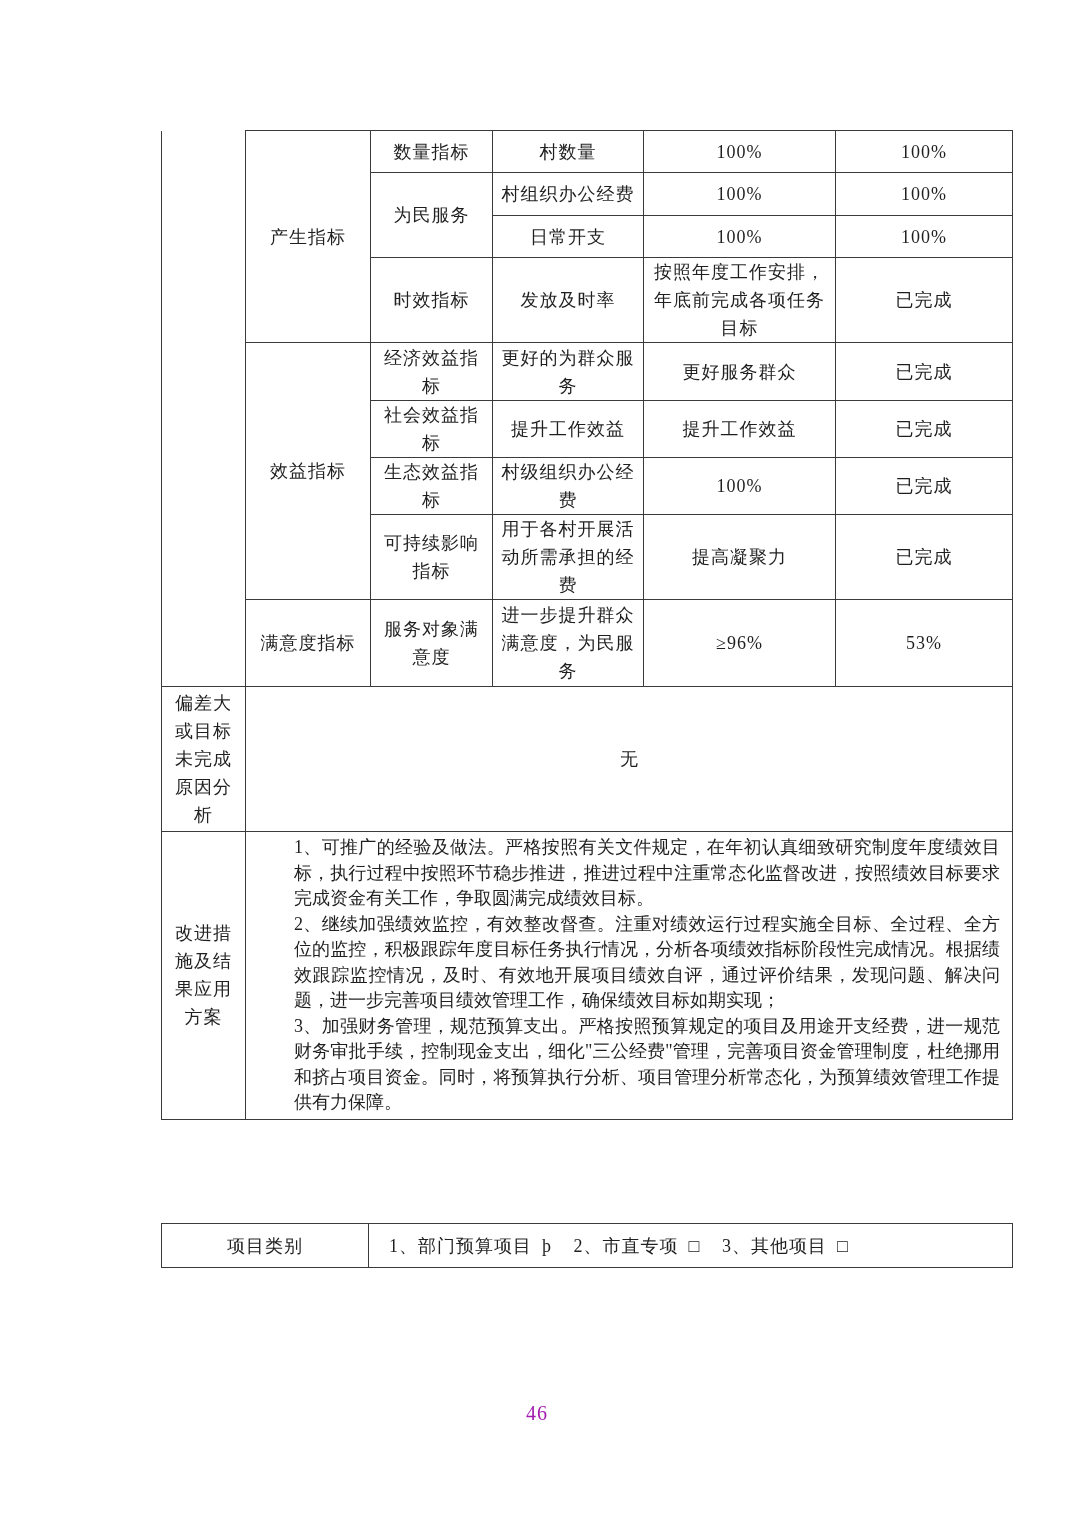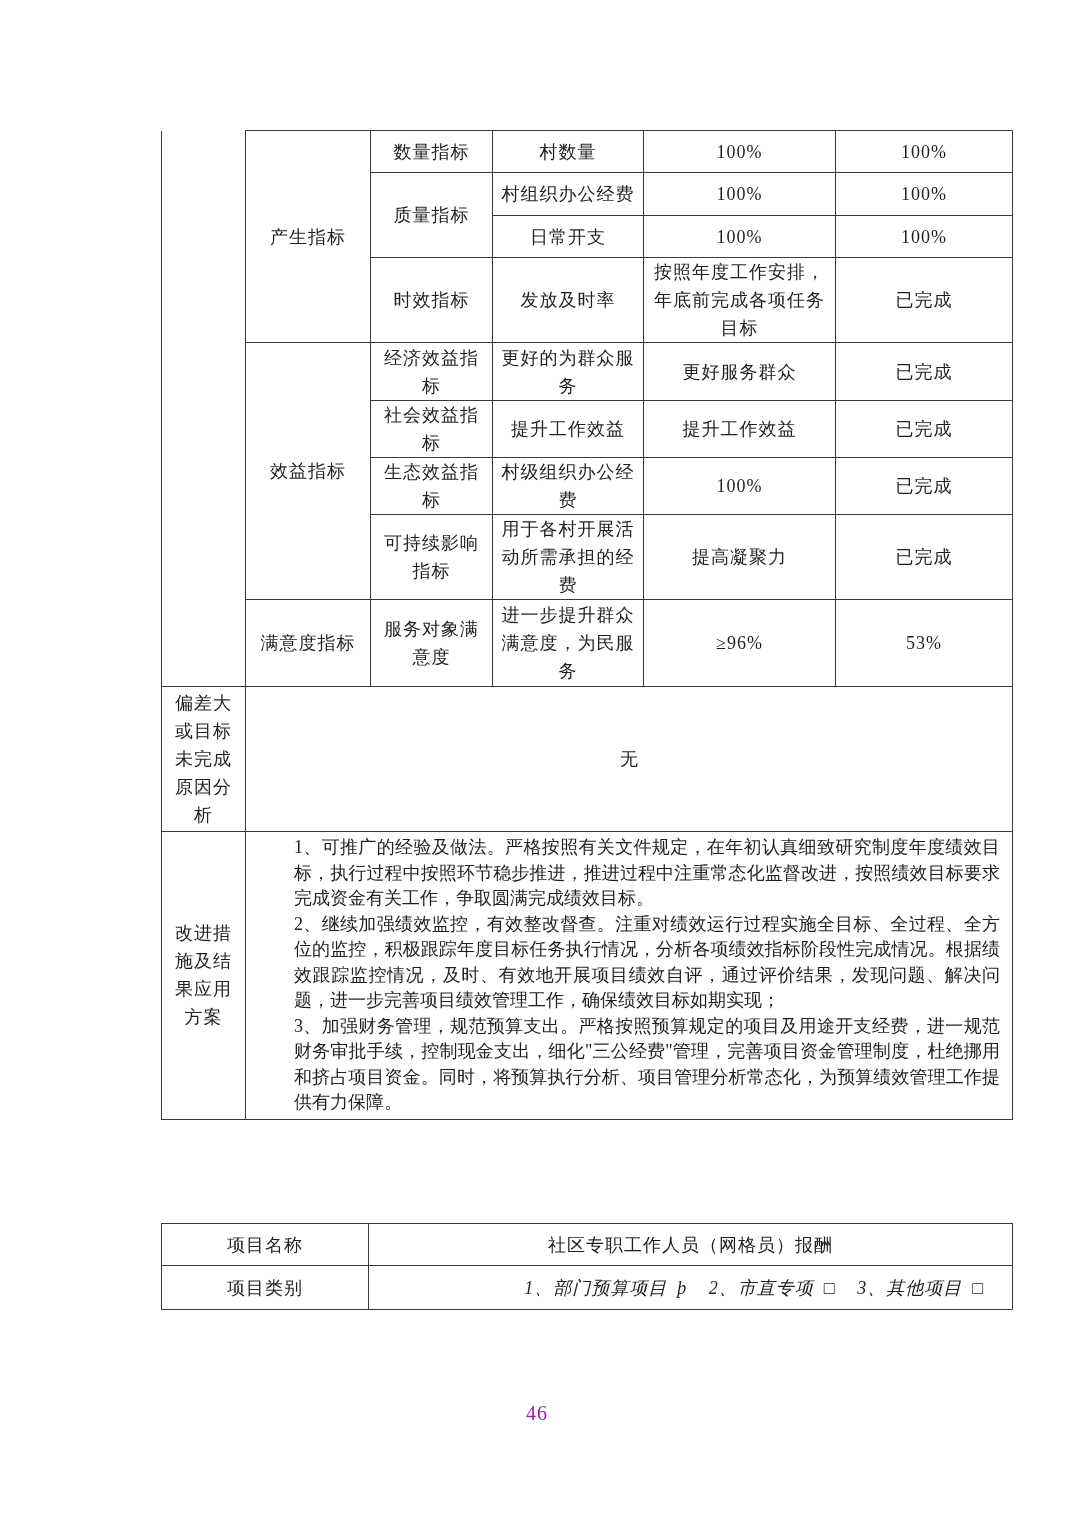--- a/index.html
+++ b/index.html
@@ -17,21 +17,21 @@
   .perf-table{left:161px;top:130px;width:851px;}
   .proj-table{left:161px;top:1223px;width:851px;}
   .no-top{border-top:none;}
   .paras{
     text-align:justify;letter-spacing:0;line-height:25.5px;
     padding:3px 12px;vertical-align:middle;
   }
   .paras .para{text-align:justify;margin-left:36px;}
   .dev-value{letter-spacing:0;}
   .left-cell{text-align:left;padding:2px 10px;}
-  .cat-cell{text-align:right;letter-spacing:1px;padding:2px 12px;white-space:nowrap;font-style:italic;}
+  .cat-cell{text-align:left;letter-spacing:1px;padding:2px 20px;white-space:nowrap;}
   .cat-item{margin-right:16px;}
   .cat-mark{margin-left:10px;}
   .r42{height:42px;} .r43{height:43px;} .r44{height:44px;}
   .r56{height:56px;} .r57{height:57px;} .r58{height:58px;}
   .r85{height:85px;} .r87{height:87px;} .r145{height:145px;margin-top:32px;} .r259{height:259px;}
   .footer{
     position:absolute;left:0;top:1402px;width:100%;text-align:center;
     font-size:20px;letter-spacing:1px;color:#a21caf;
   }
 </style>
@@ -52,21 +52,21 @@
     <tbody>
       <tr class="r42">
         <td class="no-top" rowspan="9"></td>
         <td rowspan="4">产生指标</td>
         <td>数量指标</td>
         <td>村数量</td>
         <td>100%</td>
         <td>100%</td>
       </tr>
       <tr class="r43">
-        <td rowspan="2">质量指标</td>
+        <td rowspan="2">为民服务</td>
         <td>村组织办公经费</td>
         <td>100%</td>
         <td>100%</td>
       </tr>
       <tr class="r42">
         <td>日常开支</td>
         <td>100%</td>
         <td>100%</td>
       </tr>
       <tr class="r85">
@@ -123,24 +123,20 @@
   </table>
 
   <table class="proj-table">
     <colgroup>
       <col style="width:207px">
         <col style="width:277px">
       <col style="width:193px">
         <col style="width:174px">
     </colgroup>
     <tbody>
-      <tr class="r42">
-        <td>项目名称</td>
-        <td colspan="3">社区专职工作人员（网格员）报酬</td>
-      </tr>
       <tr class="r44">
         <td>项目类别</td>
         <td colspan="3" class="cat-cell">
           <span class="cat-item"><span>1、部门预算项目</span><span class="cat-mark">þ</span></span>
           <span class="cat-item"><span>2、市直专项</span><span class="cat-mark">□</span></span>
           <span class="cat-item"><span>3、其他项目</span><span class="cat-mark">□</span></span>
         </td>
       </tr>
     </tbody>
   </table>

